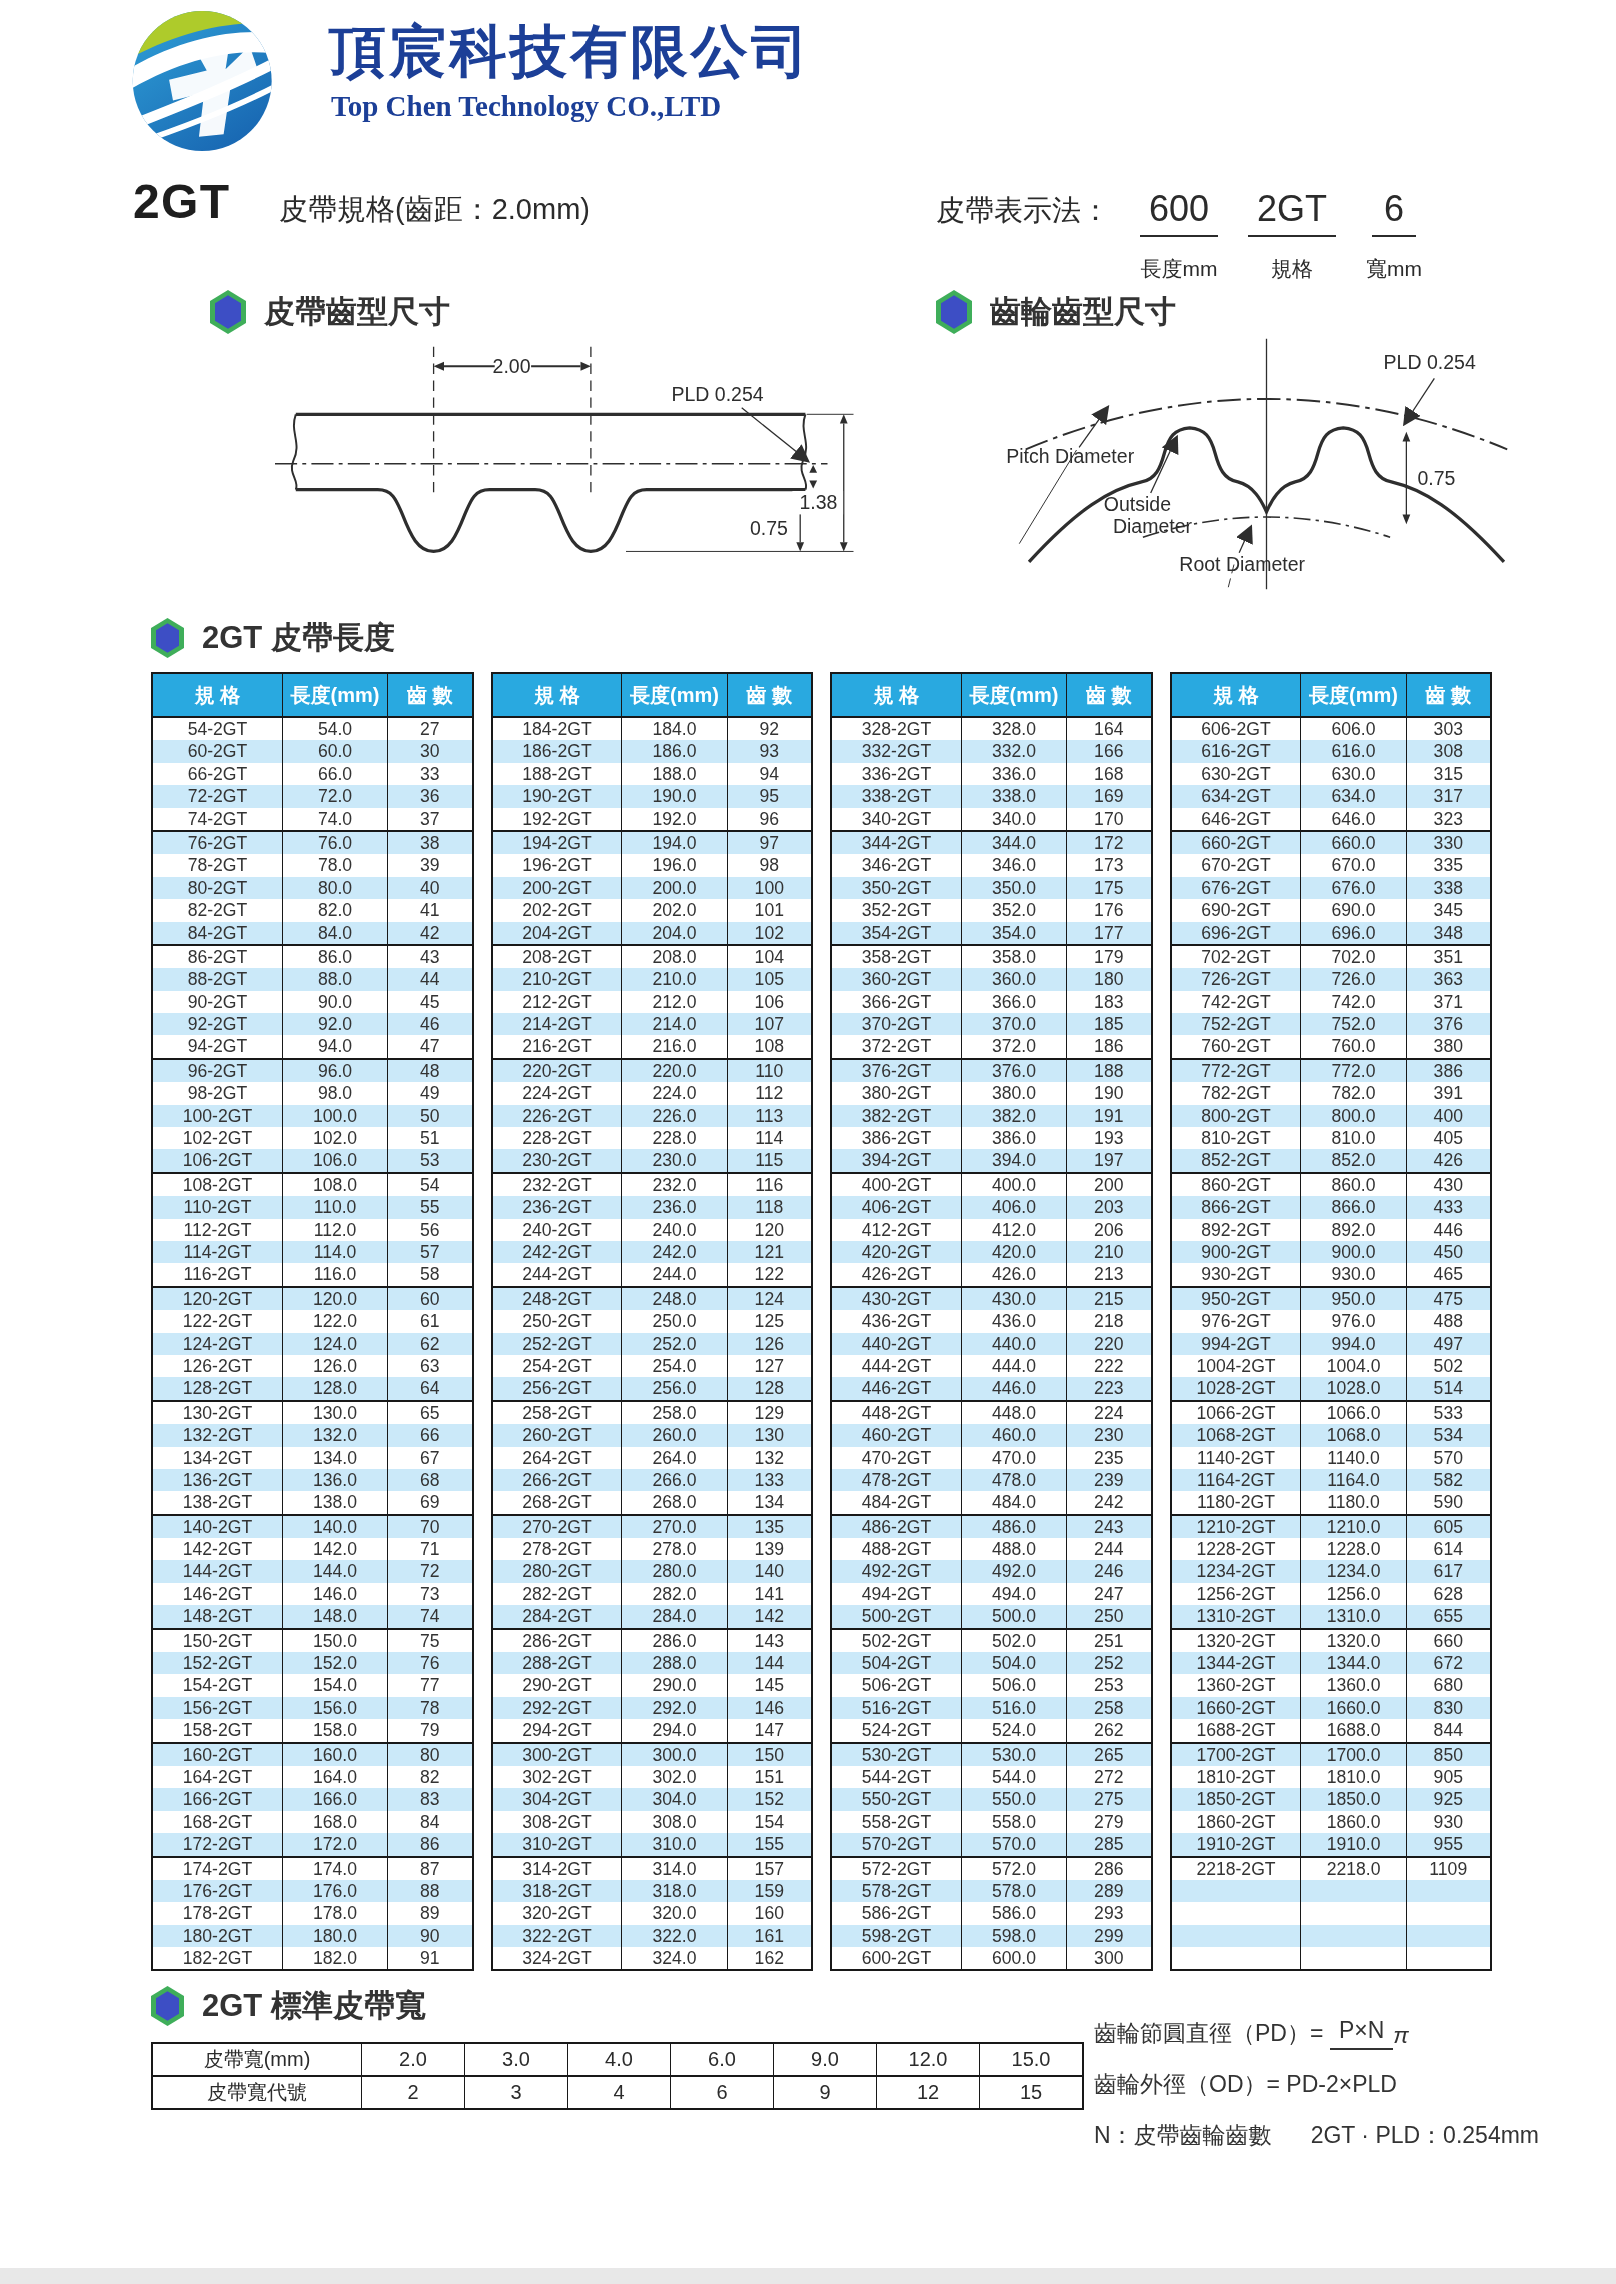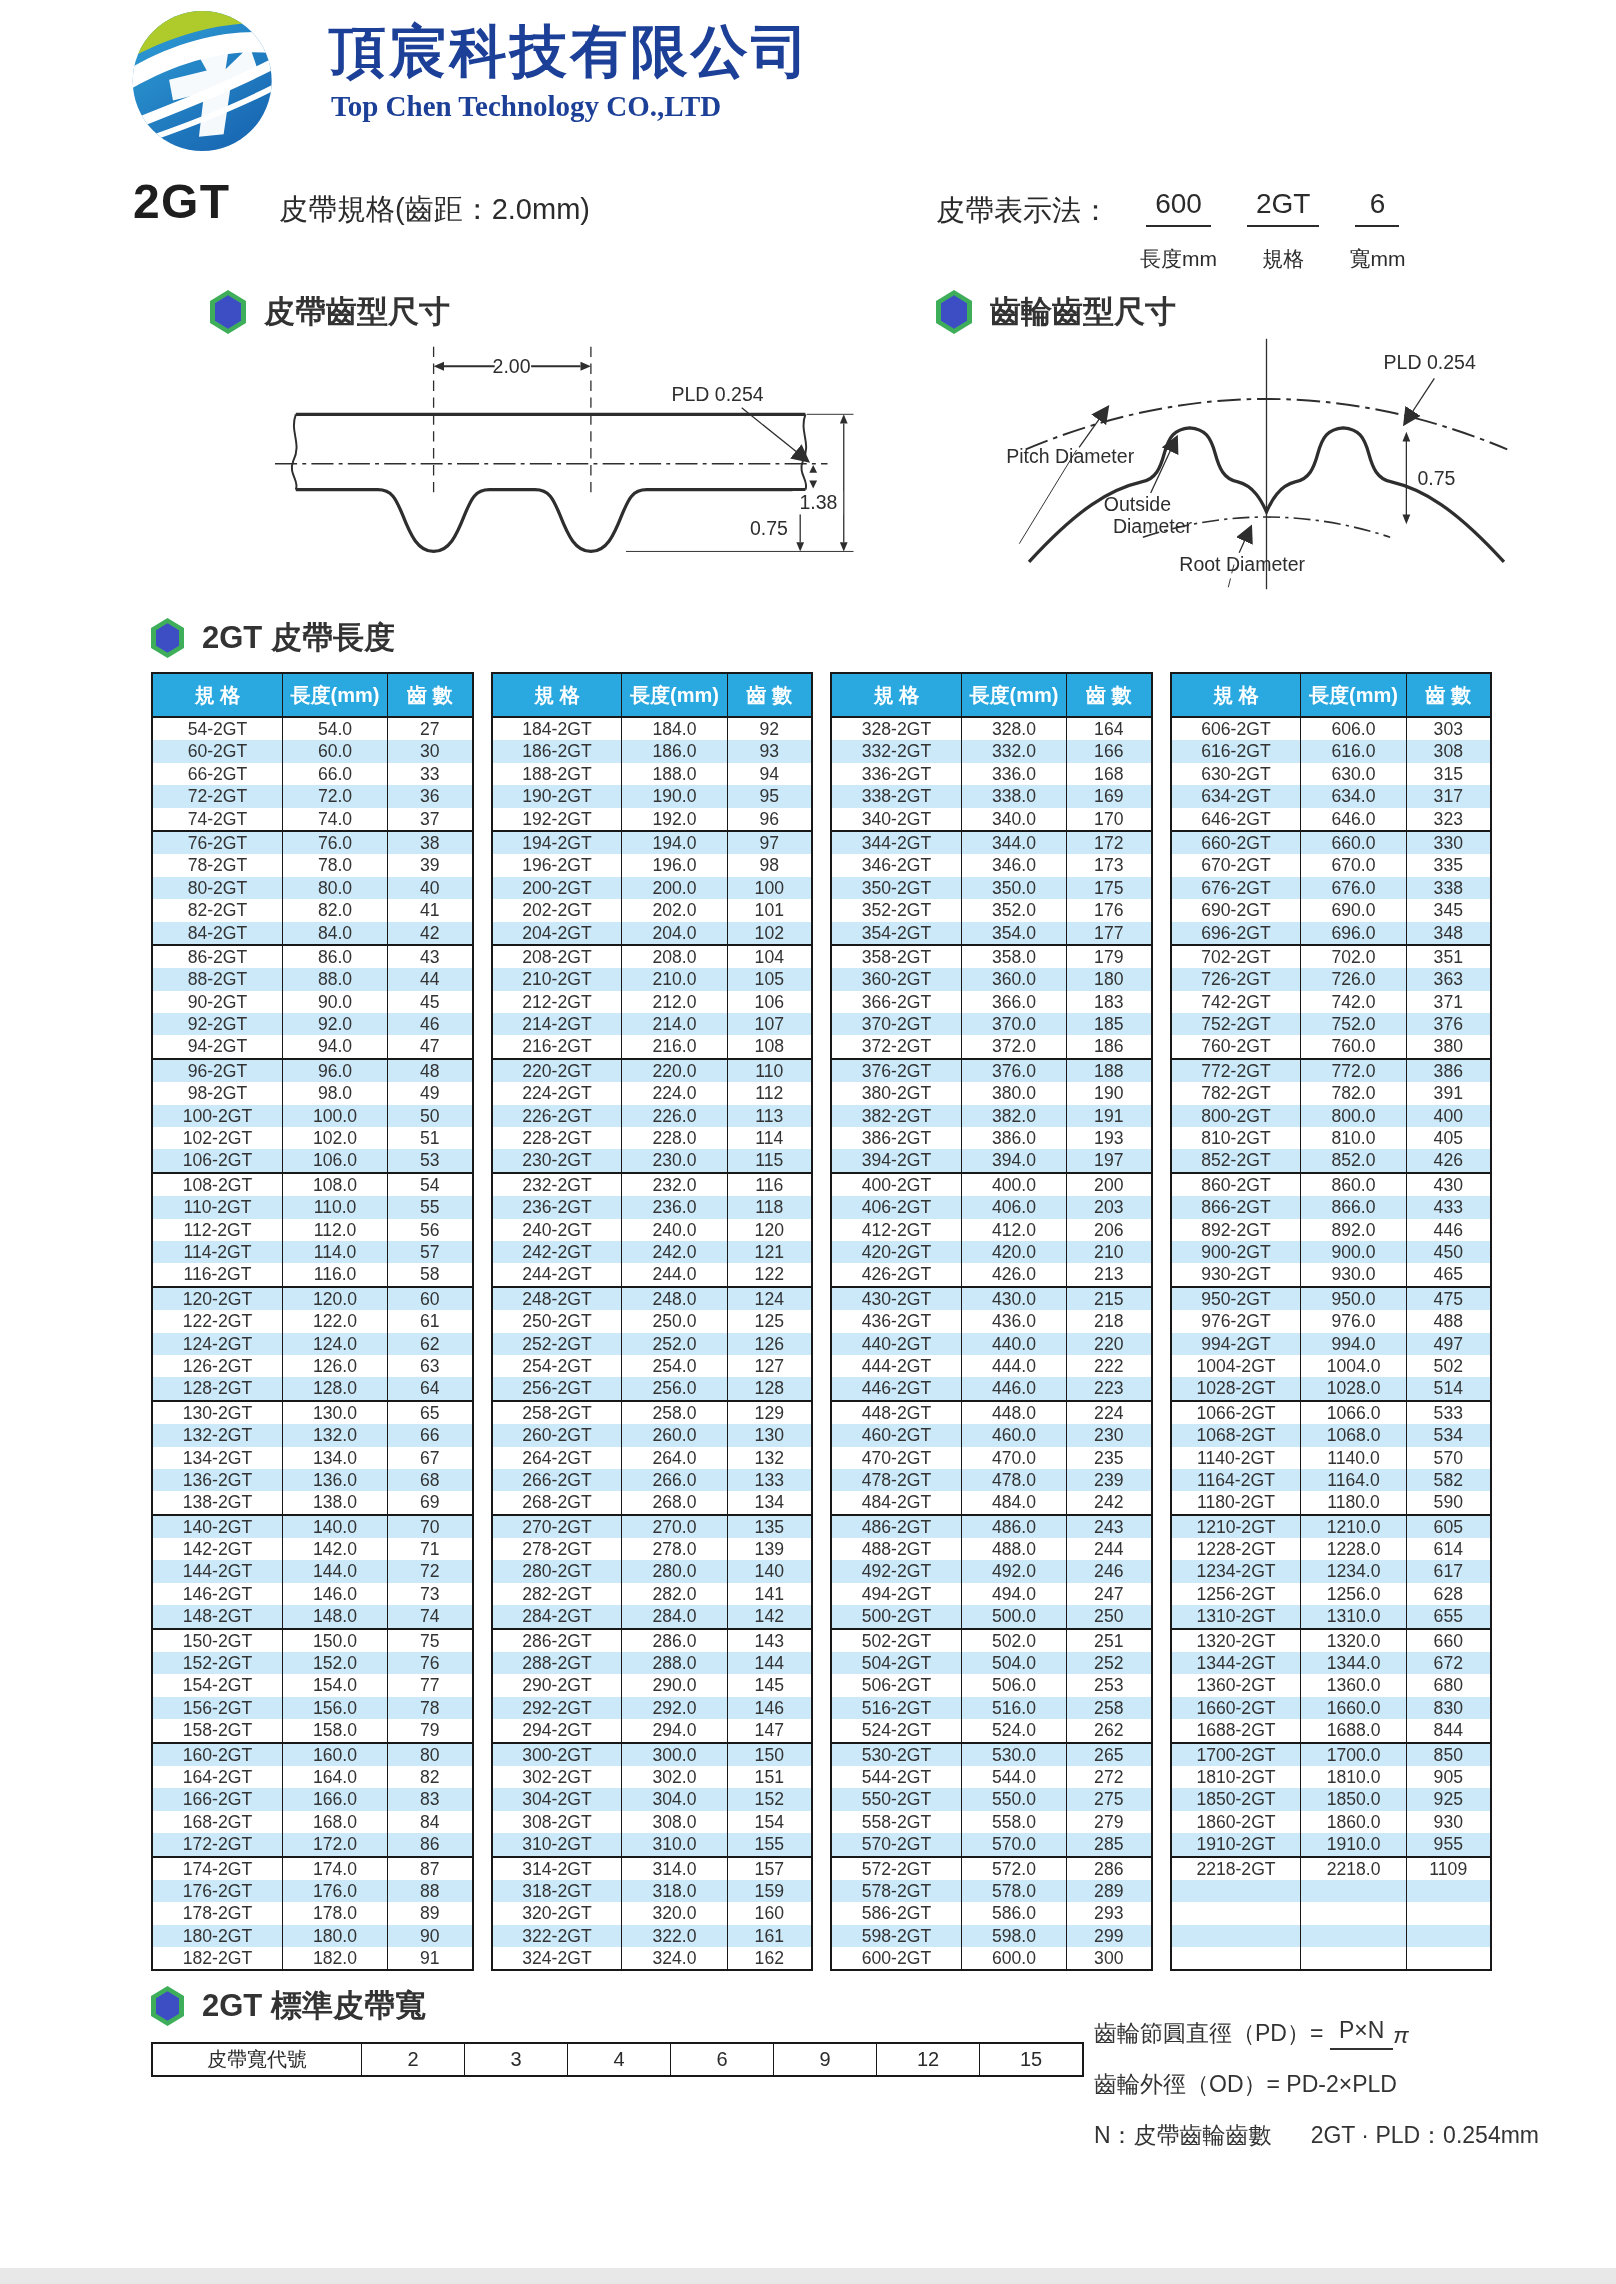--- a/index.html
+++ b/index.html
@@ -11,21 +11,21 @@
               color:#1c3f97;letter-spacing:3.3px;font-family:"Liberation Serif","DejaVu Serif",serif;white-space:nowrap;}
   .company-en{position:absolute;left:331px;top:90px;font-size:29px;font-weight:bold;
               color:#1c3f97;font-family:"Liberation Serif","DejaVu Serif",serif;white-space:nowrap;}
   
   .series-title{position:absolute;left:133px;top:174px;font-size:48px;font-weight:800;color:#1e1e1e;letter-spacing:1.3px;}
   .series-sub{position:absolute;left:279px;top:190px;font-size:29px;color:#2b2b2b;white-space:nowrap;}
   .notation{position:absolute;left:936px;top:188px;display:flex;align-items:flex-start;}
   .notation-label{font-size:29px;color:#2b2b2b;white-space:nowrap;padding-top:2.6px;}
   .not-item{text-align:center;margin-left:30px;}
   .not-item:first-of-type{margin-left:17px;}
-  .not-value{display:inline-block;font-size:28px;color:#2b2b2b;border-bottom:2.6px solid #2b2b2b;
+  .not-value{display:inline-block;font-size:36px;color:#2b2b2b;border-bottom:2.6px solid #2b2b2b;
              padding:0 9px 5.2px 9px;min-width:26px;}
   .not-sub{font-size:21px;color:#2b2b2b;margin-top:18px;white-space:nowrap;}
   
   .hex{display:inline-block;position:relative;background:#3fae5a;
        clip-path:polygon(50% 0,100% 25%,100% 75%,50% 100%,0 75%,0 25%);}
   .hex .hex-in{position:absolute;left:4.6px;top:5.2px;right:4.6px;bottom:5.2px;background:#3d4ec5;
        clip-path:polygon(50% 0,100% 25%,100% 75%,50% 100%,0 75%,0 25%);}
   .hex-lg{width:36px;height:44px;}
   .hex-md{width:33px;height:40px;}
   
@@ -1345,20 +1345,30 @@
   <div class="sec sec-width">
     <span class="hex hex-md">
         <span class="hex-in"></span>
       </span>
     <span class="sec-label">2GT 標準皮帶寬</span>
   </div>
 
   <div class="wt">
     <div class="wt-rows">
         <div class="row">
+          <div class="c">皮帶寬(mm)</div>
+          <div class="c">2.0</div>
+          <div class="c">3.0</div>
+          <div class="c">4.0</div>
+          <div class="c">6.0</div>
+          <div class="c">9.0</div>
+          <div class="c">12.0</div>
+          <div class="c">15.0</div>
+        </div>
+        <div class="row">
           <div class="c">皮帶寬代號</div>
           <div class="c">2</div>
           <div class="c">3</div>
           <div class="c">4</div>
           <div class="c">6</div>
           <div class="c">9</div>
           <div class="c">12</div>
           <div class="c">15</div>
         </div>
       </div>

